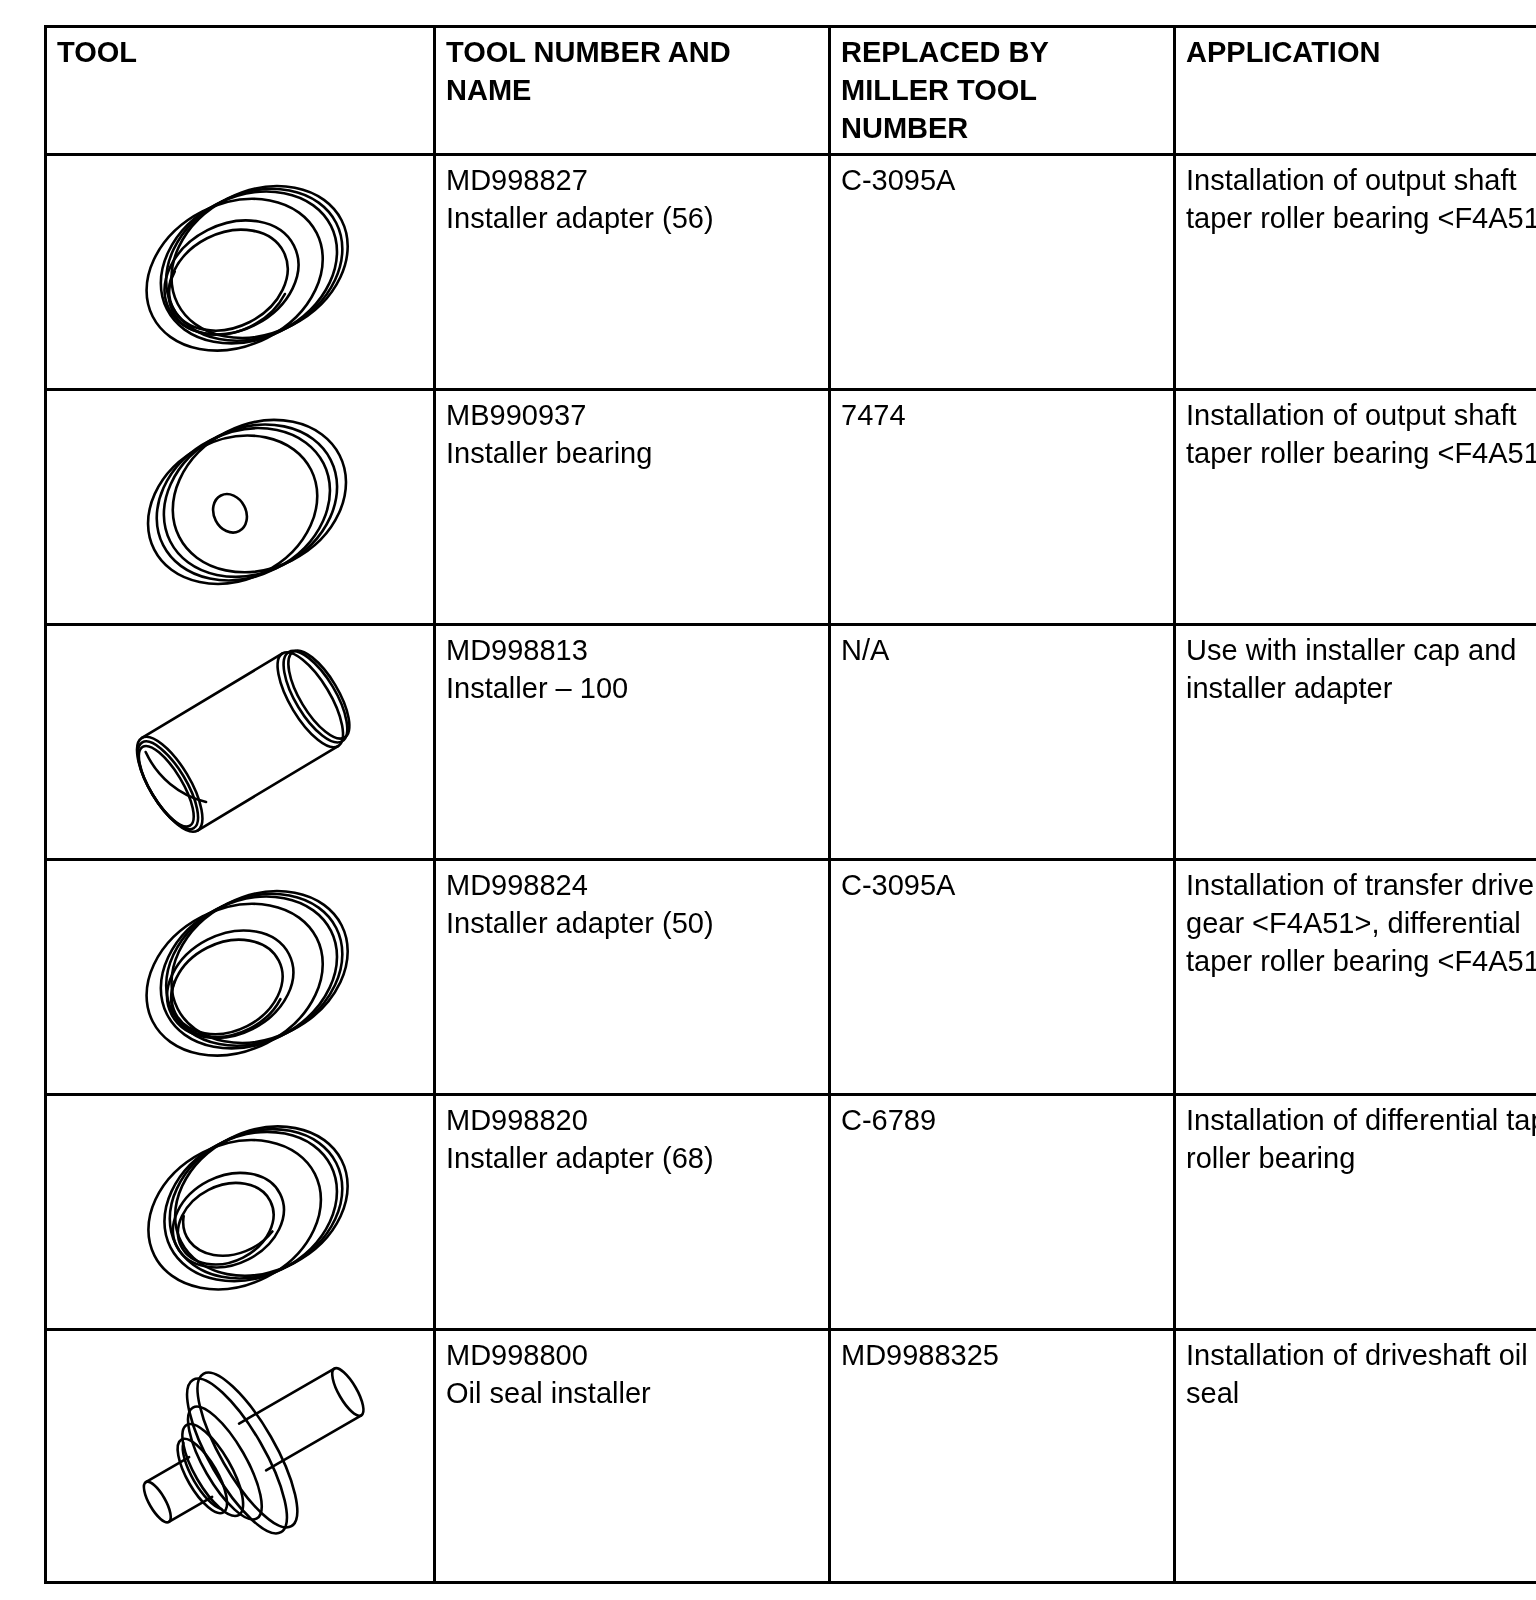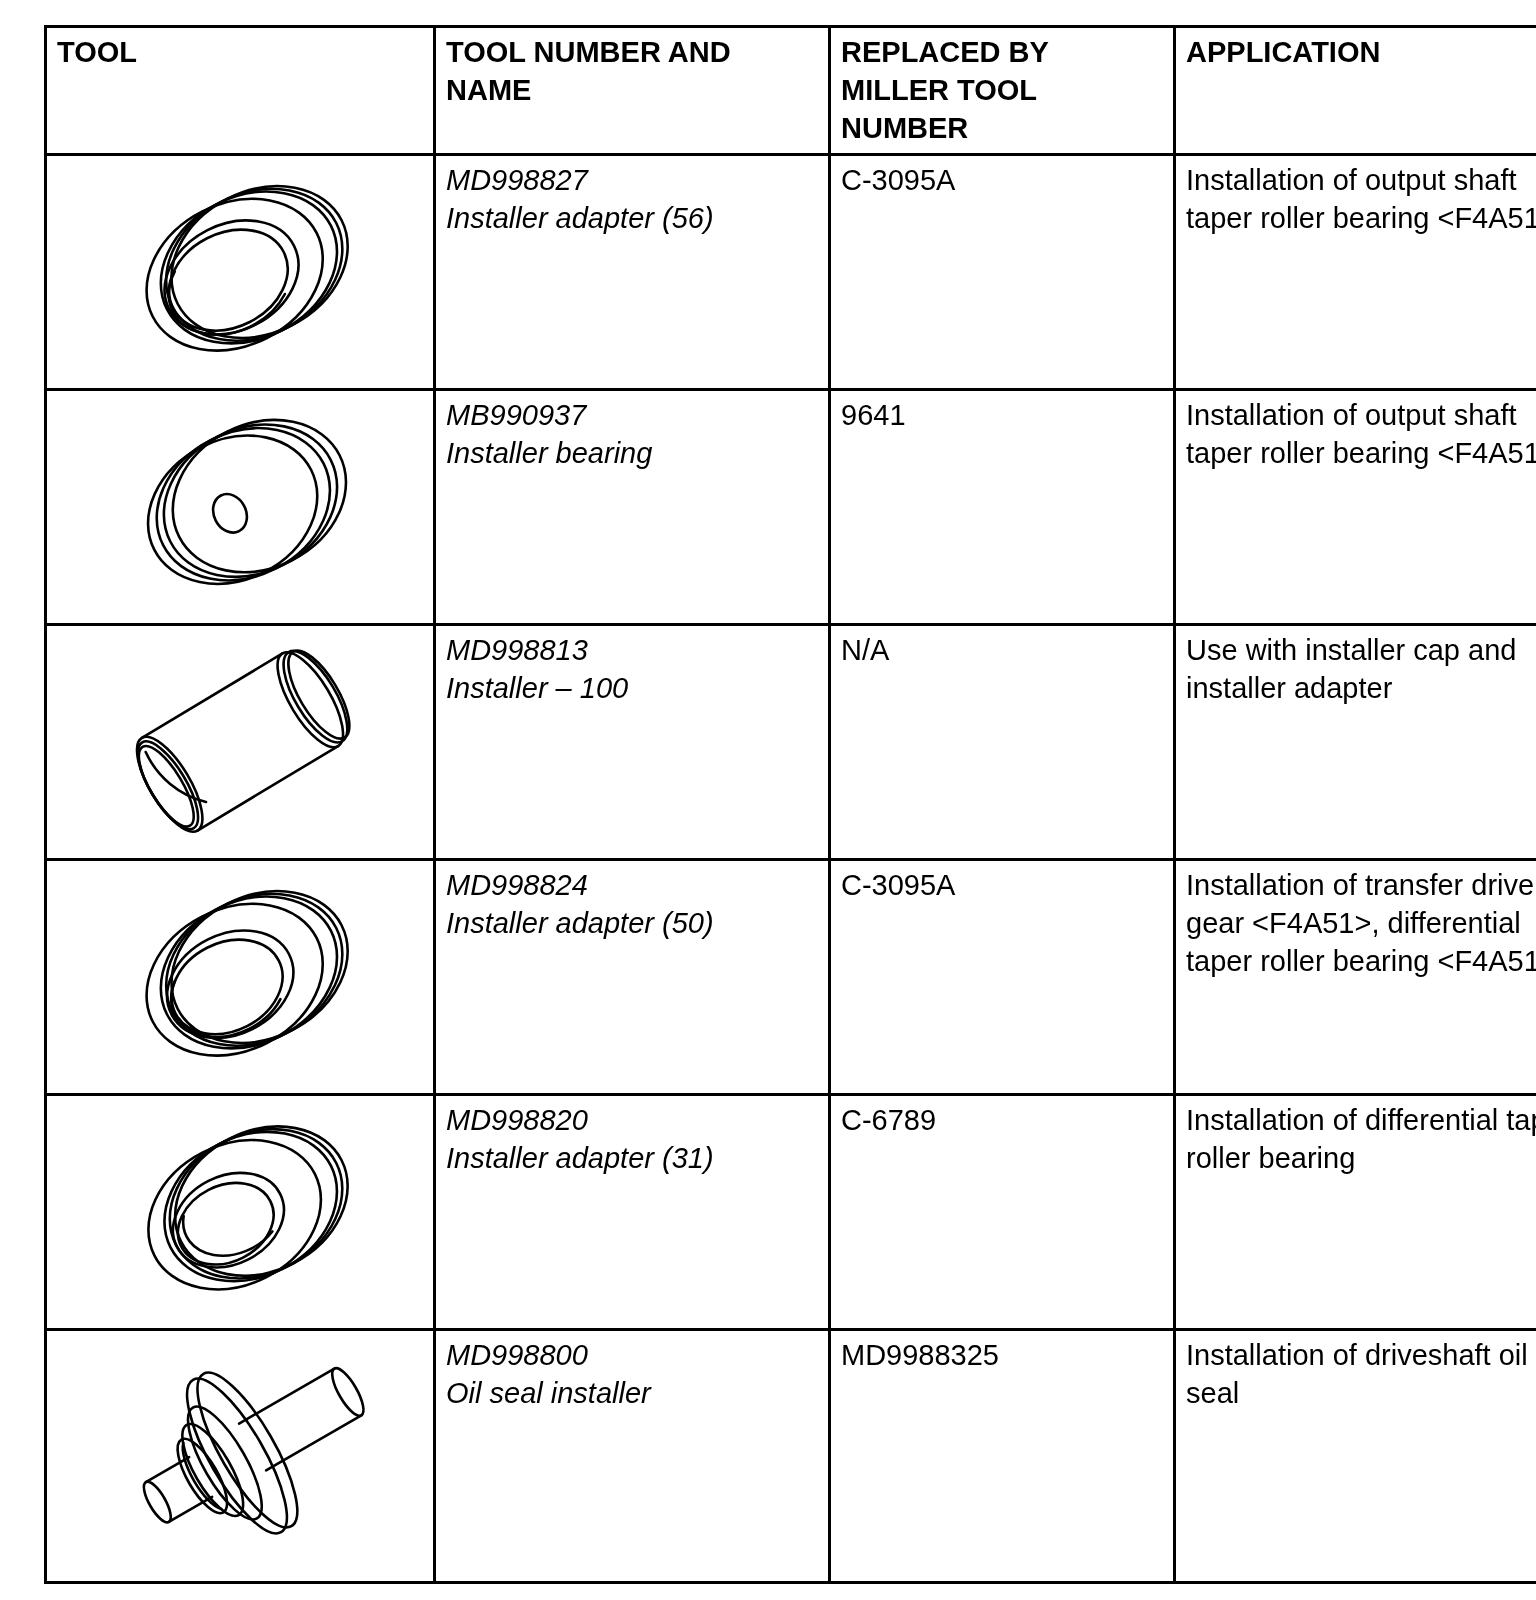--- a/index.html
+++ b/index.html
@@ -40,21 +40,21 @@
     font-weight: bold;
     height: 115px;
   }
   tr.data-row { height: 230px; }
   tr.data-row.last { height: 253px; }
   td.drawing-cell {
     text-align: center;
     vertical-align: middle;
     padding: 0;
   }
-  .cell-line { display: block; font-style: italic; }
+  .cell-line { display: block; }
   svg.tool-drawing {
     display: block;
     margin: 0 auto;
   }
   svg.tool-drawing * {
     fill: none;
     stroke: #000000;
     stroke-width: 2.6;
     stroke-linecap: round;
   }
@@ -103,21 +103,21 @@
             <ellipse cx="6" cy="0" rx="90" ry="72"></ellipse>
             <ellipse cx="-6" cy="0" rx="88" ry="70"></ellipse>
             <ellipse cx="-10" cy="2" rx="16" ry="20"></ellipse>
           </g>
         </svg>
       </td>
       <td>
         <span class="cell-line">MB990937</span>
         <span class="cell-line">Installer bearing</span>
       </td>
-      <td>9641</td>
+      <td>7474</td>
       <td>Installation of output shaft taper roller bearing &lt;F4A51&gt;</td>
     </tr>
 
     <tr class="data-row">
       <td class="drawing-cell">
         <svg class="tool-drawing" width="300" height="222" viewBox="0 0 300 222">
           <g transform="translate(150,111) rotate(-31)">
             <line x1="-82" y1="-54" x2="82" y2="-54"></line>
             <line x1="-82" y1="54" x2="82" y2="54"></line>
             <ellipse cx="82" cy="0" rx="20" ry="54"></ellipse>
@@ -169,21 +169,21 @@
             <ellipse cx="12" cy="0" rx="90" ry="70"></ellipse>
             <ellipse cx="-6" cy="0" rx="90" ry="70"></ellipse>
             <ellipse cx="-14" cy="2" rx="58" ry="44"></ellipse>
             <ellipse cx="-18" cy="4" rx="50" ry="38"></ellipse>
             <path d="M -52 -22 A 52 40 0 0 0 20 32"></path>
           </g>
         </svg>
       </td>
       <td>
         <span class="cell-line">MD998820</span>
-        <span class="cell-line">Installer adapter (31)</span>
+        <span class="cell-line">Installer adapter (68)</span>
       </td>
       <td>C-6789</td>
       <td>Installation of differential taper roller bearing</td>
     </tr>
 
     <tr class="data-row last">
       <td class="drawing-cell">
         <svg class="tool-drawing" width="310" height="236" viewBox="0 0 310 236">
           <g transform="translate(152,120) rotate(-30)">
             <line x1="18" y1="-27" x2="128" y2="-27"></line>

